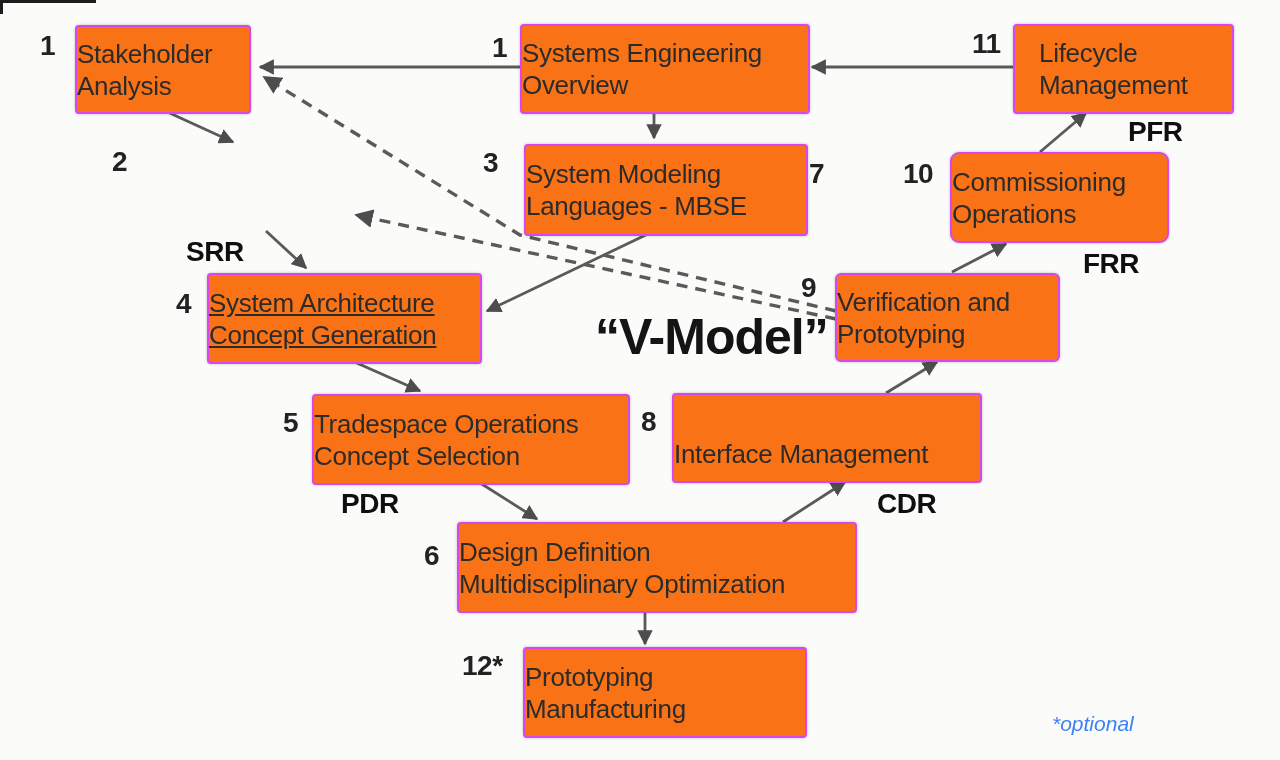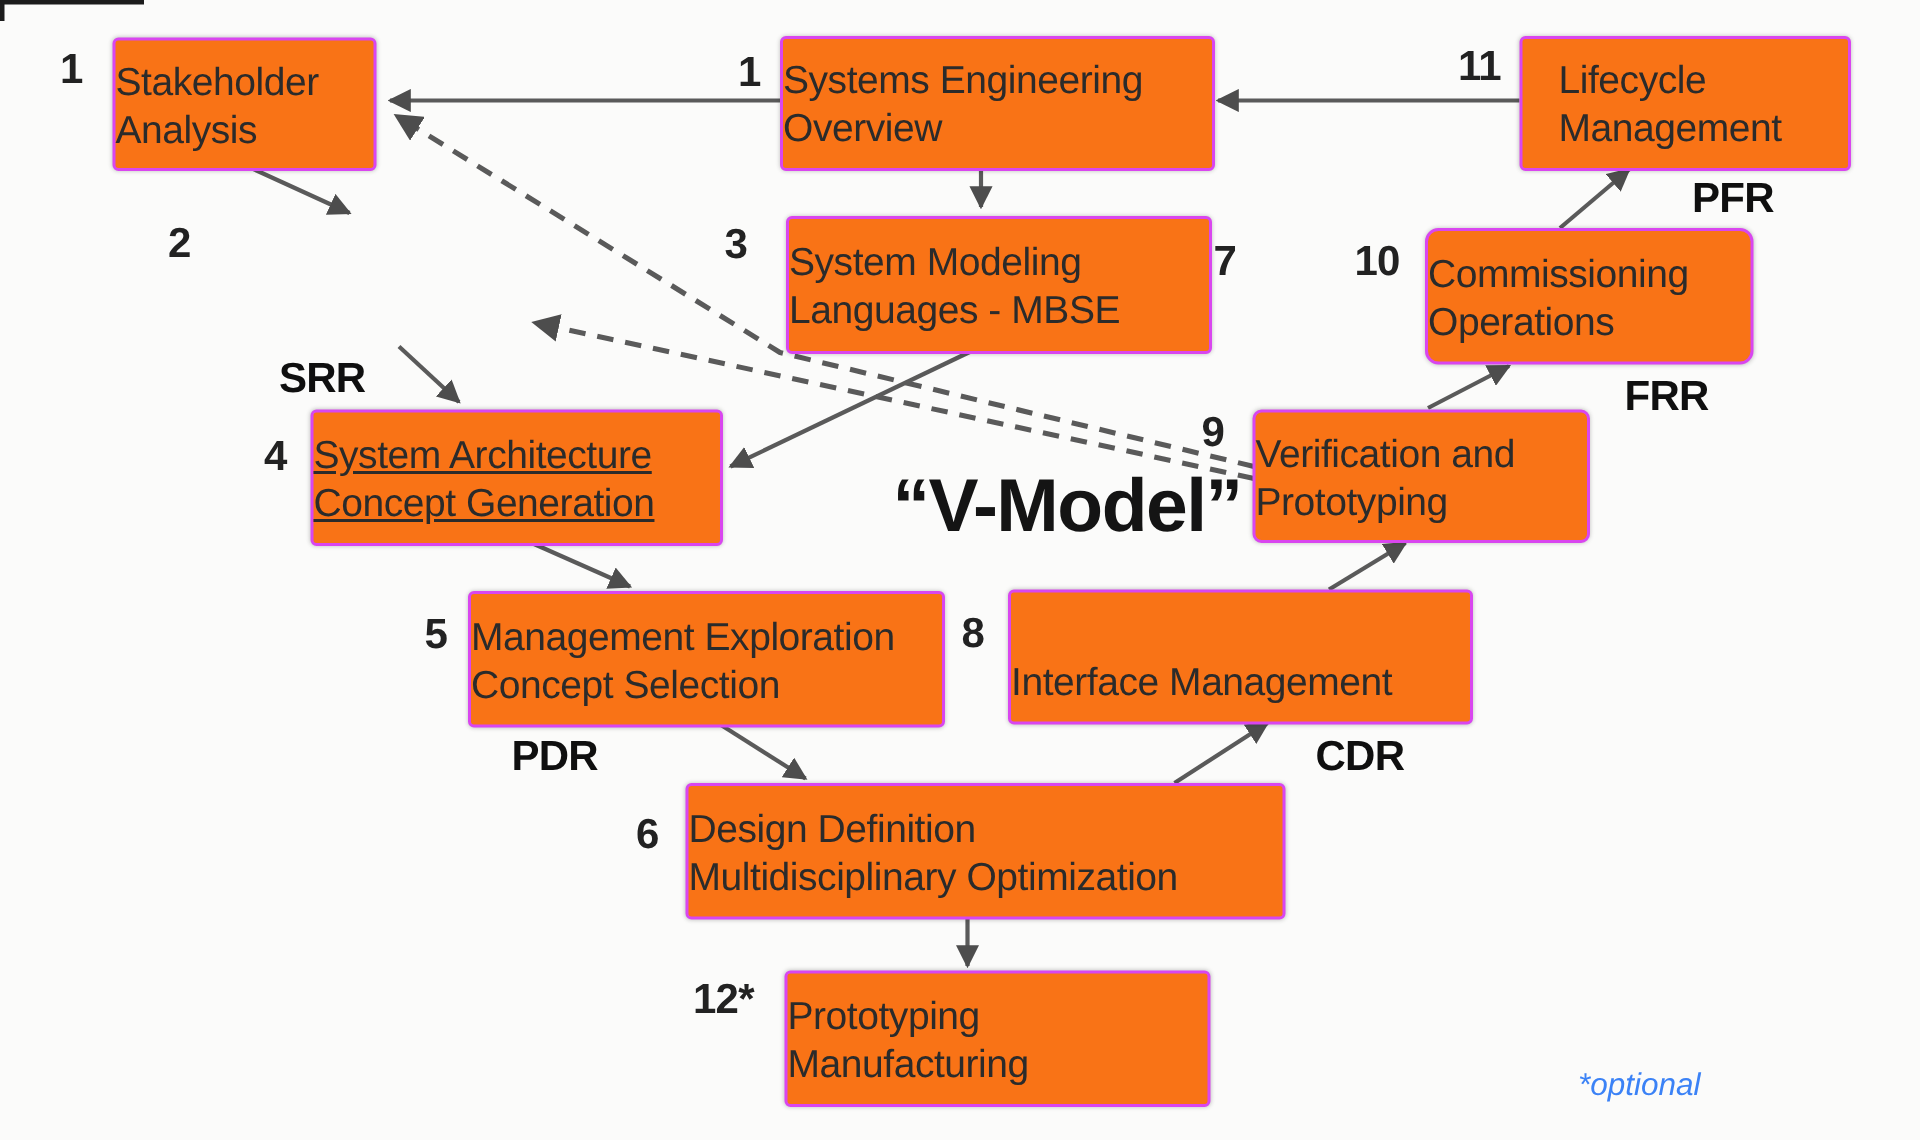--- a/index.html
+++ b/index.html
@@ -139,21 +139,21 @@
     </div>
   <div class="node" id="b7">
     <div class="txt"><span>System Architecture</span><br>
     <span>Concept Generation</span></div>
     </div>
   <div class="node" id="b8">
     <div class="txt"><span>Verification and</span><br>
     <span>Prototyping</span></div>
     </div>
   <div class="node" id="b9">
-    <div class="txt"><span>Management Exploration</span><br>
+    <div class="txt"><span>Tradespace Operations</span><br>
     <span>Concept Selection</span></div>
     </div>
   <div class="node" id="b10">
     <div class="txt"><br>
     <span>Interface Management</span></div>
     </div>
   <div class="node" id="b11">
     <div class="txt"><span>Design Definition</span><br>
     <span>Multidisciplinary Optimization</span></div>
     </div>

